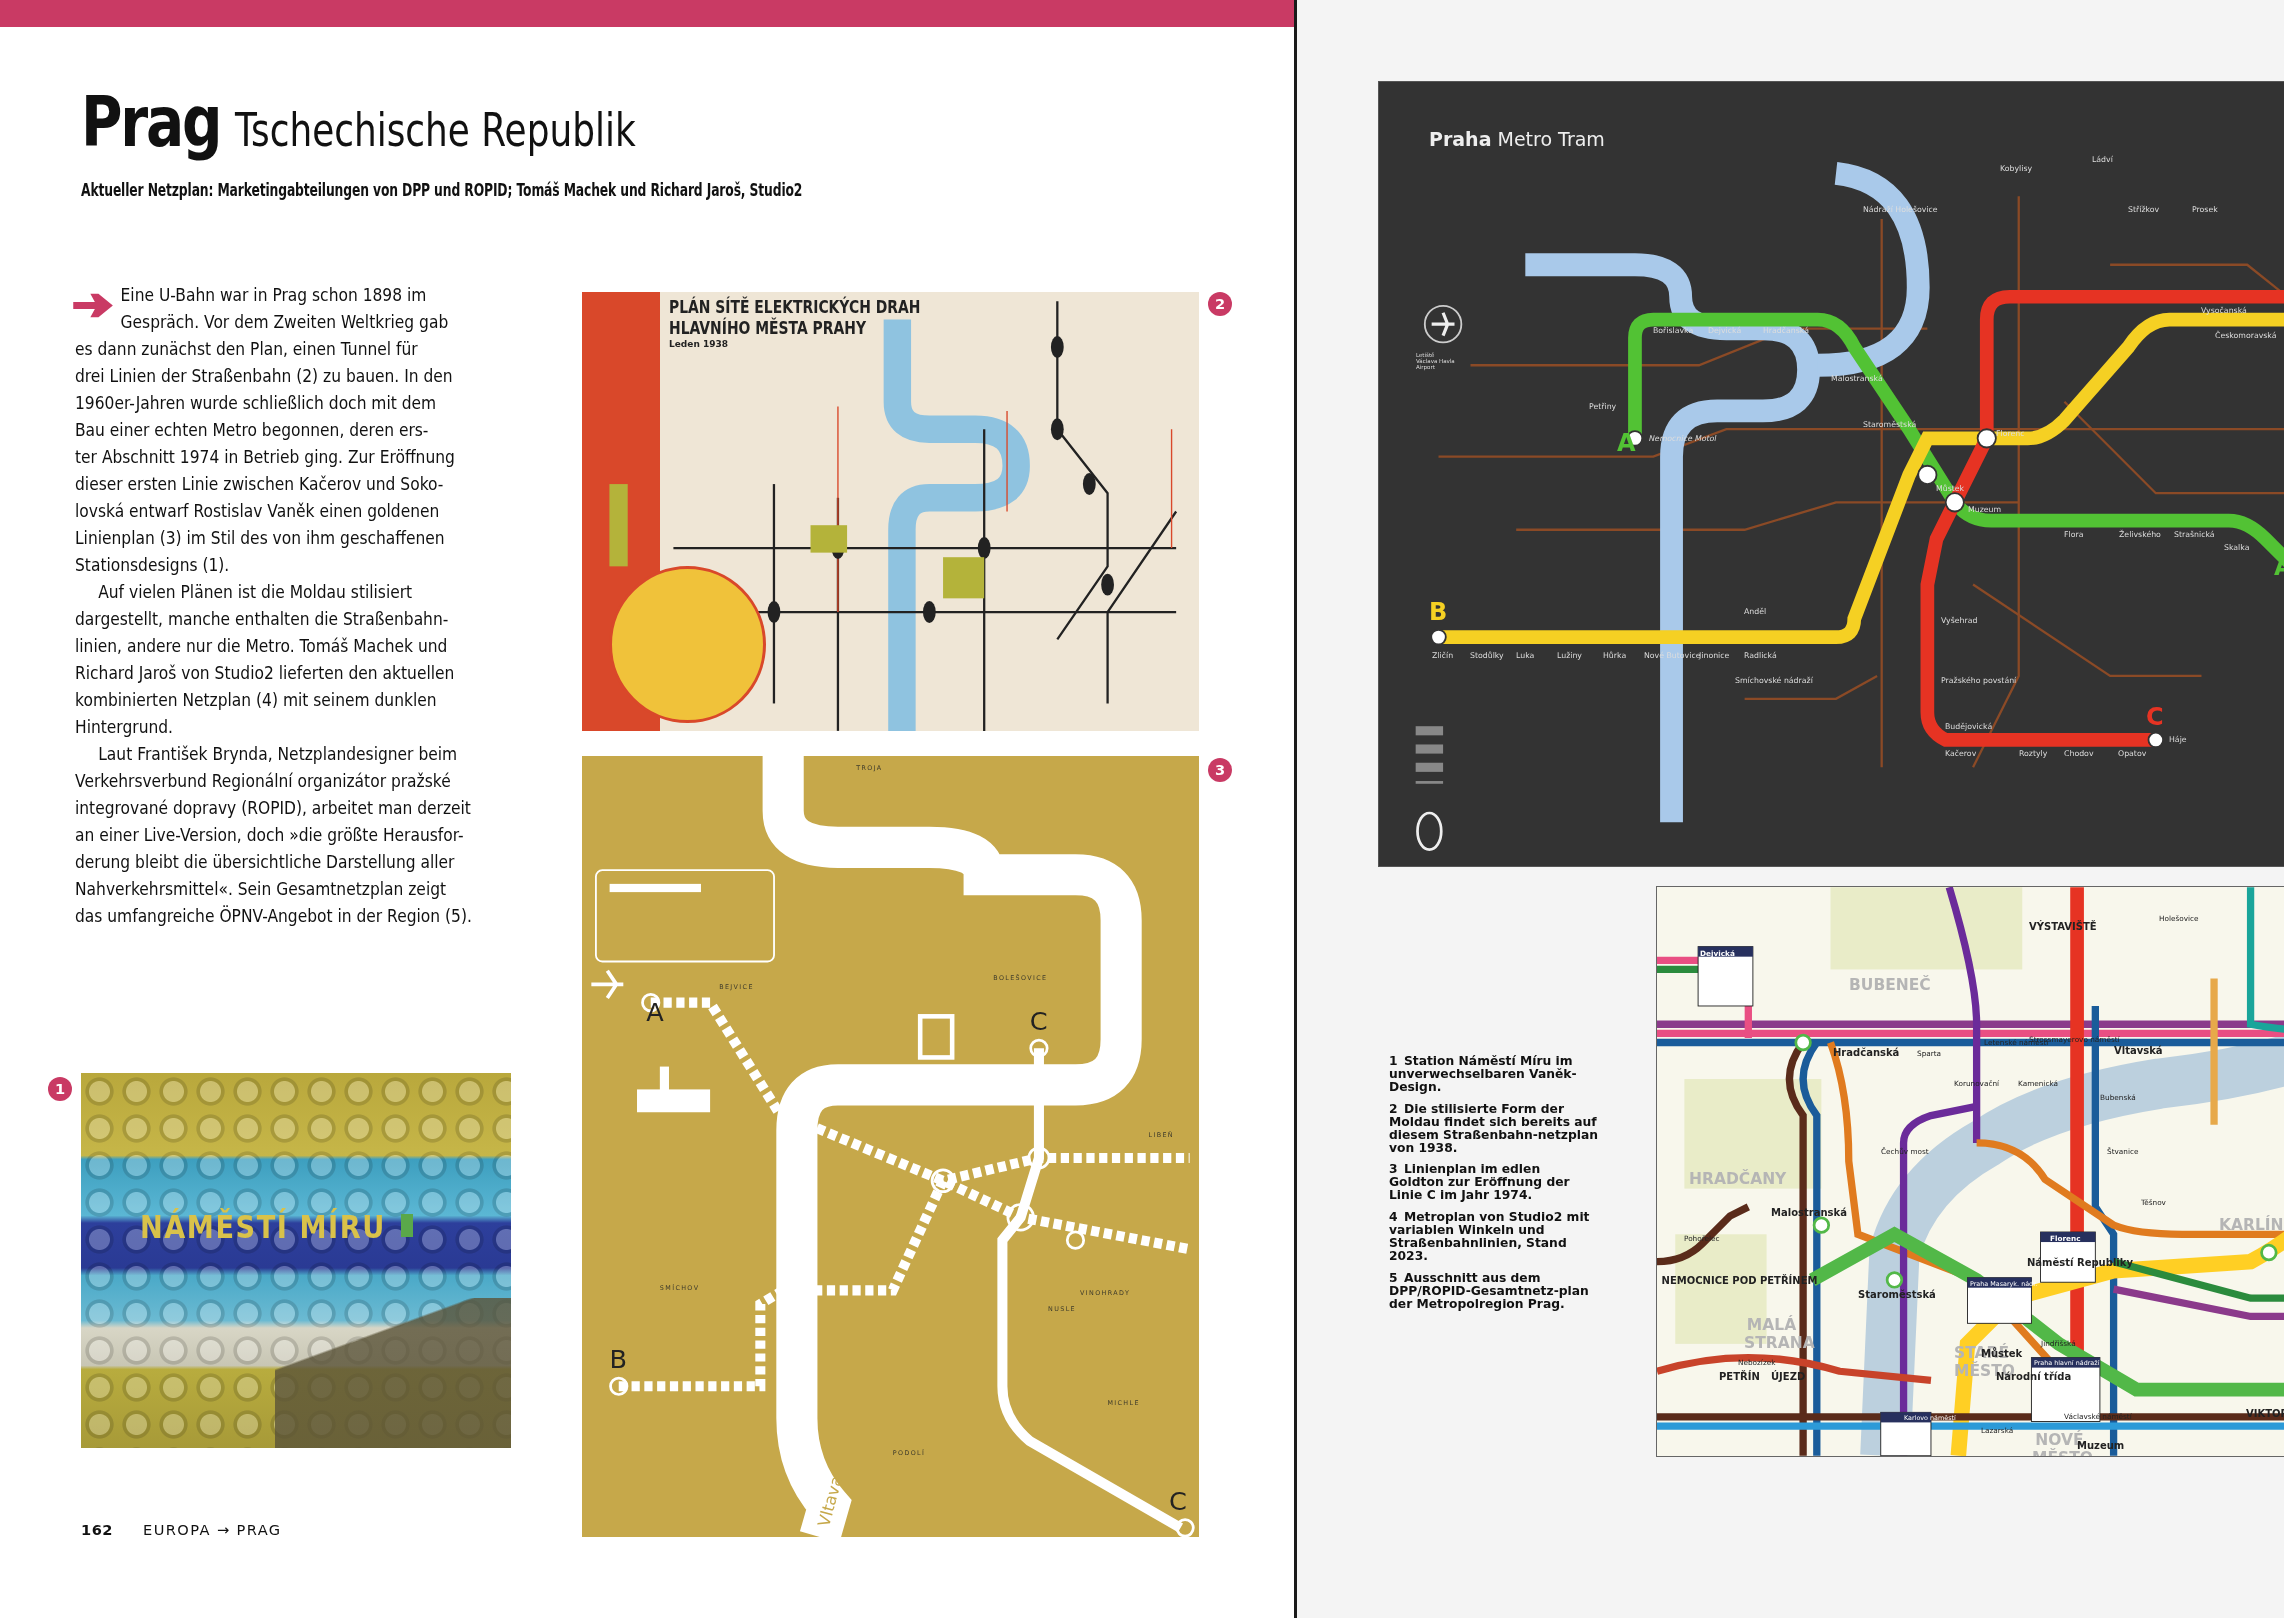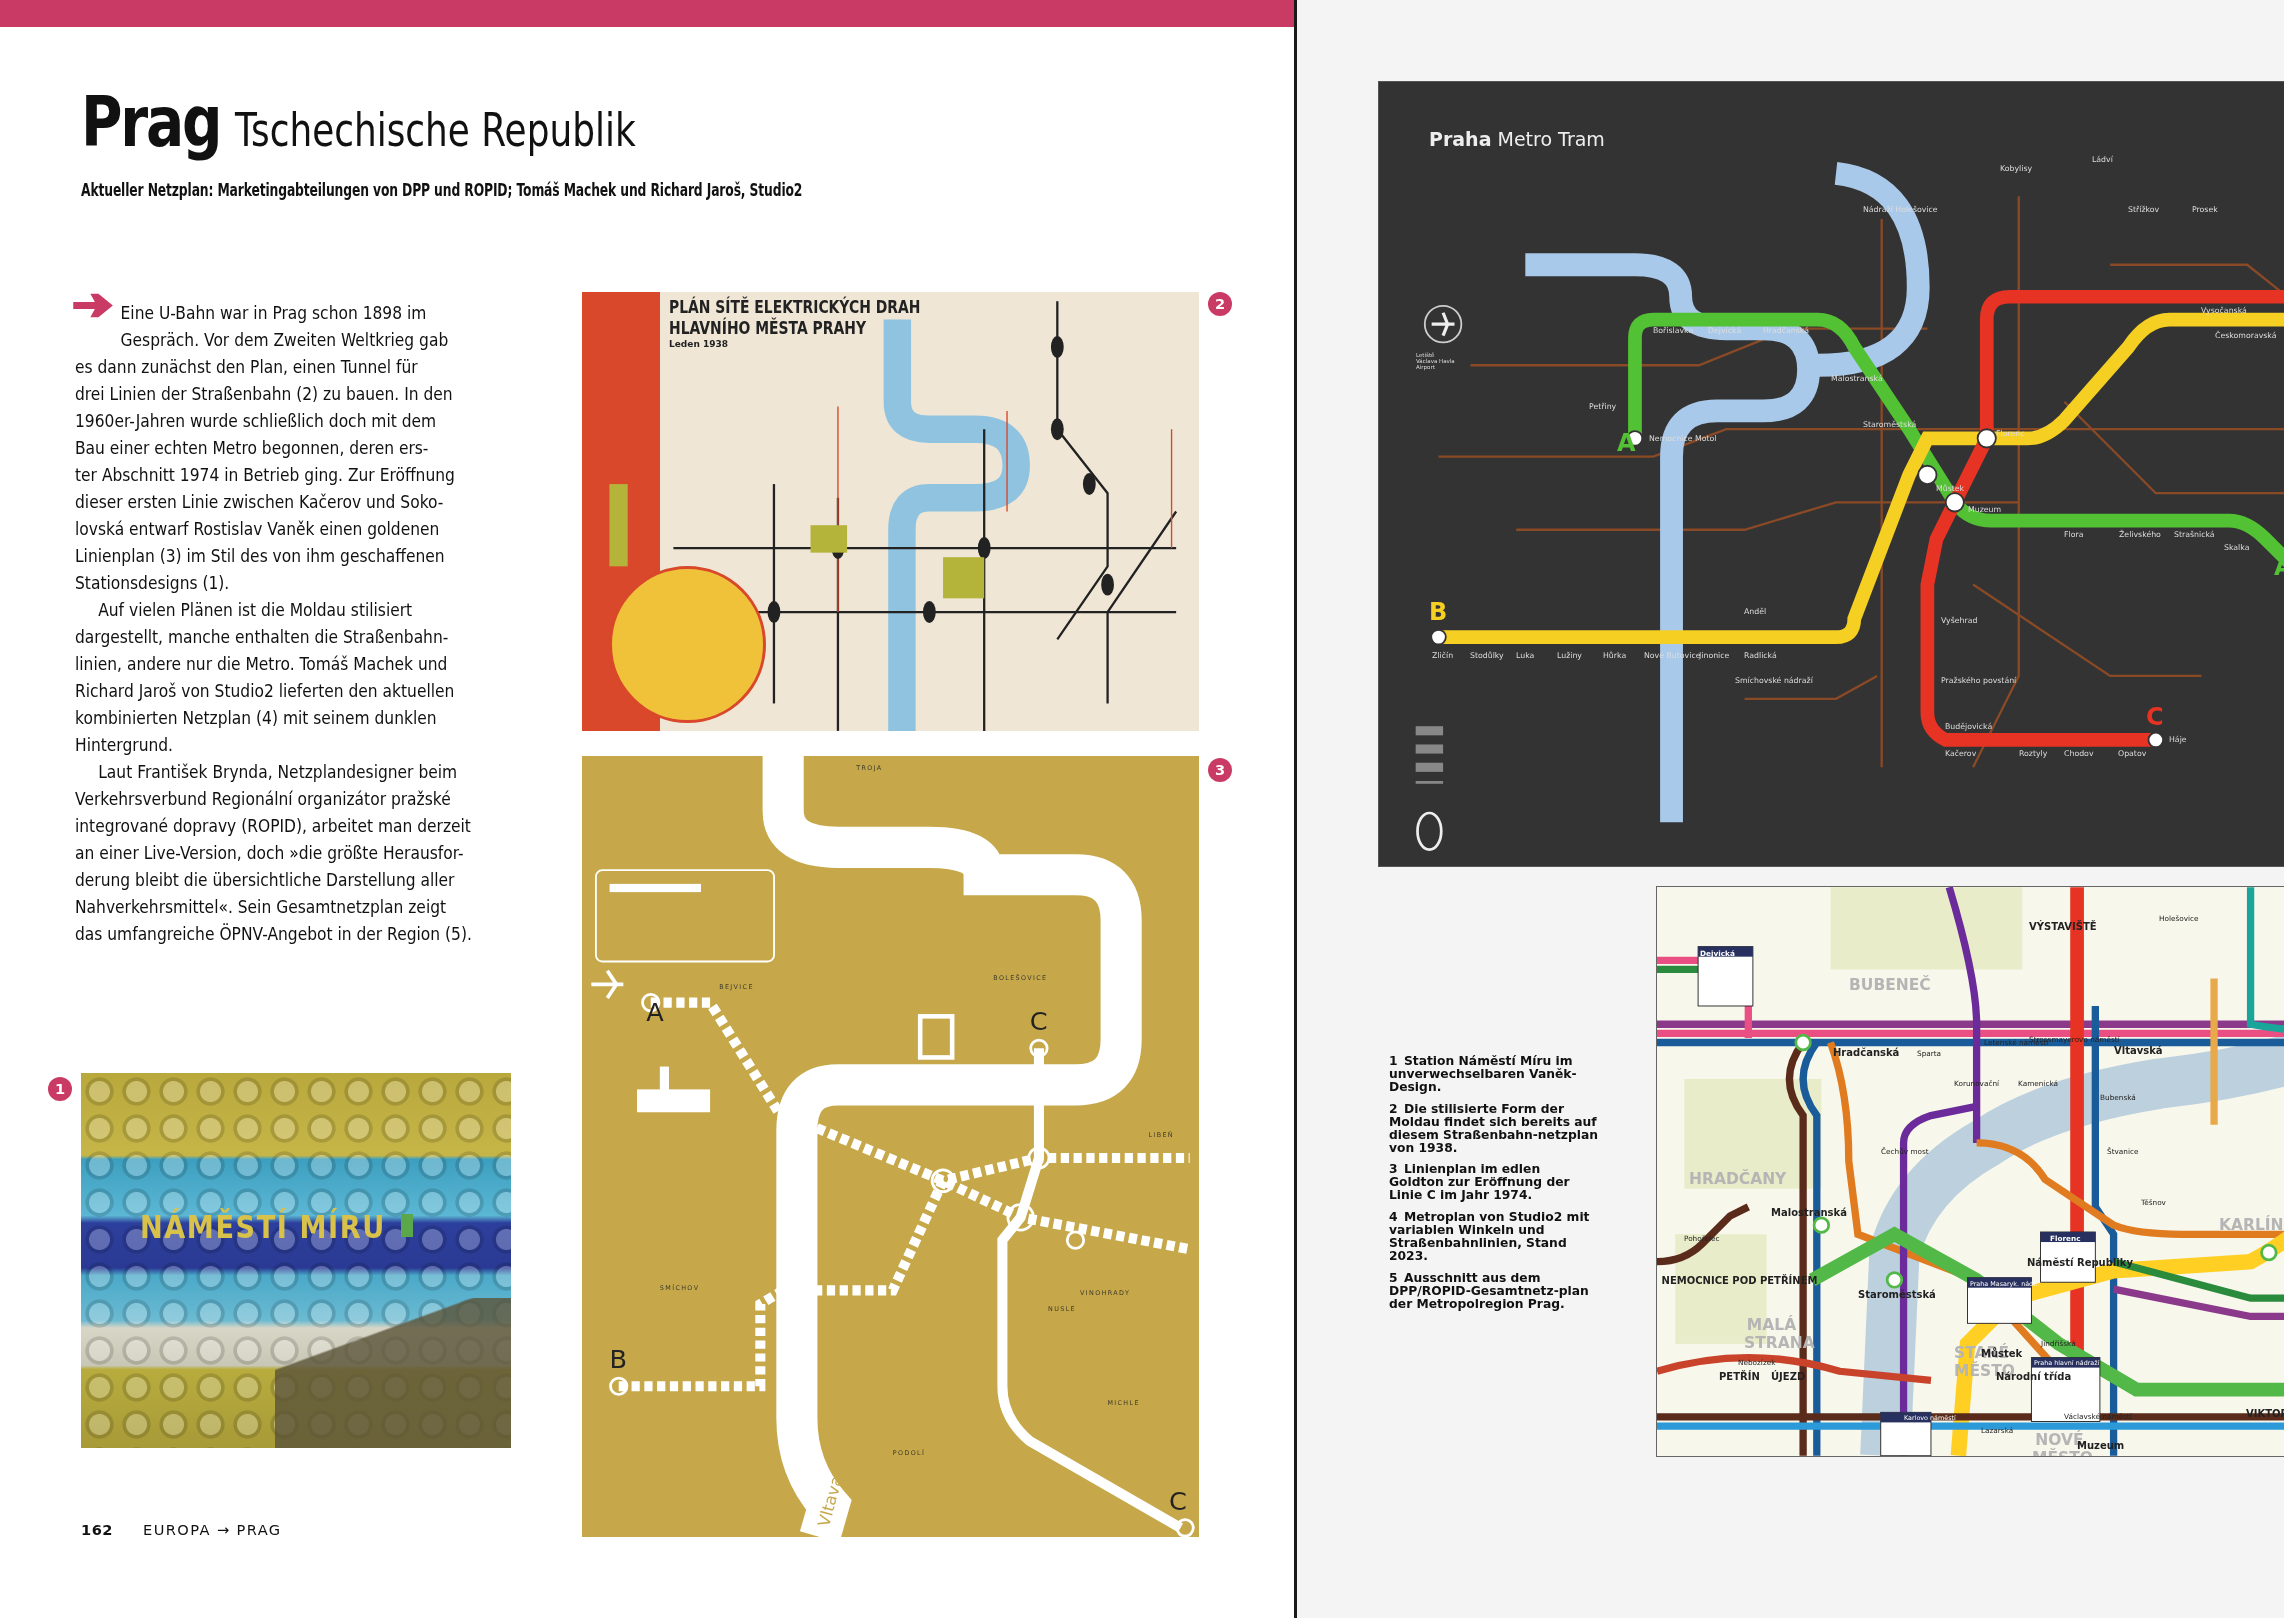--- a/index.html
+++ b/index.html
@@ -8,21 +8,21 @@
   .left-page{left:0;top:0;width:1295px;height:1618px;background:#ffffff;}
   .right-page{left:1297px;top:0;width:1292px;height:1618px;background:#f4f4f4;}
   .spine{left:1294px;top:0;width:2.7px;height:1618px;background:#1a1a1a;}
   .pink-band{left:0;top:0;width:1295px;height:26.5px;background:#c93a64;}
 
   .title-wrap{left:81px;top:82px;white-space:nowrap;}
   .title-main{font-family:"DejaVu Sans",sans-serif;font-weight:bold;font-size:69px;letter-spacing:-2.7px;transform:scaleX(0.82);transform-origin:left;display:inline-block;vertical-align:baseline;}
   .title-sub{font-family:"DejaVu Sans",sans-serif;font-size:46px;display:inline-block;transform:scaleX(0.78);transform-origin:left;margin-left:-18px;vertical-align:baseline;}
   .credit{left:81px;top:180px;font-family:"DejaVu Sans",sans-serif;font-weight:bold;font-size:17.4px;white-space:nowrap;transform:scaleX(0.71);transform-origin:left;letter-spacing:-0.2px;}
 
-  .body-text{left:75px;top:299px;width:439px;font-family:"DejaVu Sans",sans-serif;font-size:18px;line-height:27px;color:#111;}
+  .body-text{left:75px;top:281px;width:439px;font-family:"DejaVu Sans",sans-serif;font-size:18px;line-height:27px;color:#111;}
   .body-text .line{display:block;white-space:nowrap;transform:scaleX(0.86);transform-origin:left;}
   .body-text .indent{padding-left:27px;}
   .body-text .hang{padding-left:53px;}
   .arrow{left:73px;top:292px;width:41px;height:27px;}
 
   .badge{width:24px;height:24px;border-radius:50%;background:#c93a64;color:#fff;font-family:"DejaVu Sans",sans-serif;font-weight:bold;font-size:14.6px;line-height:24px;text-align:center;}
 
   .img{overflow:hidden;}
   
   .photo1{left:81px;top:1073px;width:430px;height:375px;background:linear-gradient(180deg,#b9a83c 0%,#c6b648 22%,#3d9fbf 23%,#5bb7d4 38%,#2d3f9c 40%,#2a3a94 52%,#4aa9c8 54%,#6bbad2 66%,#d8d6c6 68%,#c8c6b4 78%,#b8ac3e 79%,#a79a38 100%);}
@@ -252,21 +252,21 @@
       <rect x="80" y="1530" width="60" height="6"></rect>
     </g>
 
     <ellipse cx="110" cy="1640" rx="26" ry="40" fill="none" stroke="#eee" stroke-width="6"></ellipse>
   </svg>
   <div class="term" style="left:238px;top:347px;color:#52c234;">A</div>
   <div class="term" style="left:895px;top:471px;color:#52c234;">A</div>
   <div class="term" style="left:50px;top:516px;color:#f5d023;">B</div>
 
   <div class="term" style="left:767px;top:621px;color:#e63323;">C</div>
-  <div class="stn" style="left:270px;top:352px;">Nemocnice Motol</div>
+  <div class="stn" style="left:270px;top:352px;font-style:italic;">Nemocnice Motol</div>
 
   <div class="stn" style="left:53px;top:569px;">Zličín</div>
   <div class="stn" style="left:91px;top:569px;">Stodůlky</div>
   <div class="stn" style="left:137px;top:569px;">Luka</div>
   <div class="stn" style="left:178px;top:569px;">Lužiny</div>
   <div class="stn" style="left:224px;top:569px;">Hůrka</div>
   <div class="stn" style="left:265px;top:569px;">Nové Butovice</div>
   <div class="stn" style="left:320px;top:569px;">Jinonice</div>
   <div class="stn" style="left:365px;top:569px;">Radlická</div>
 

